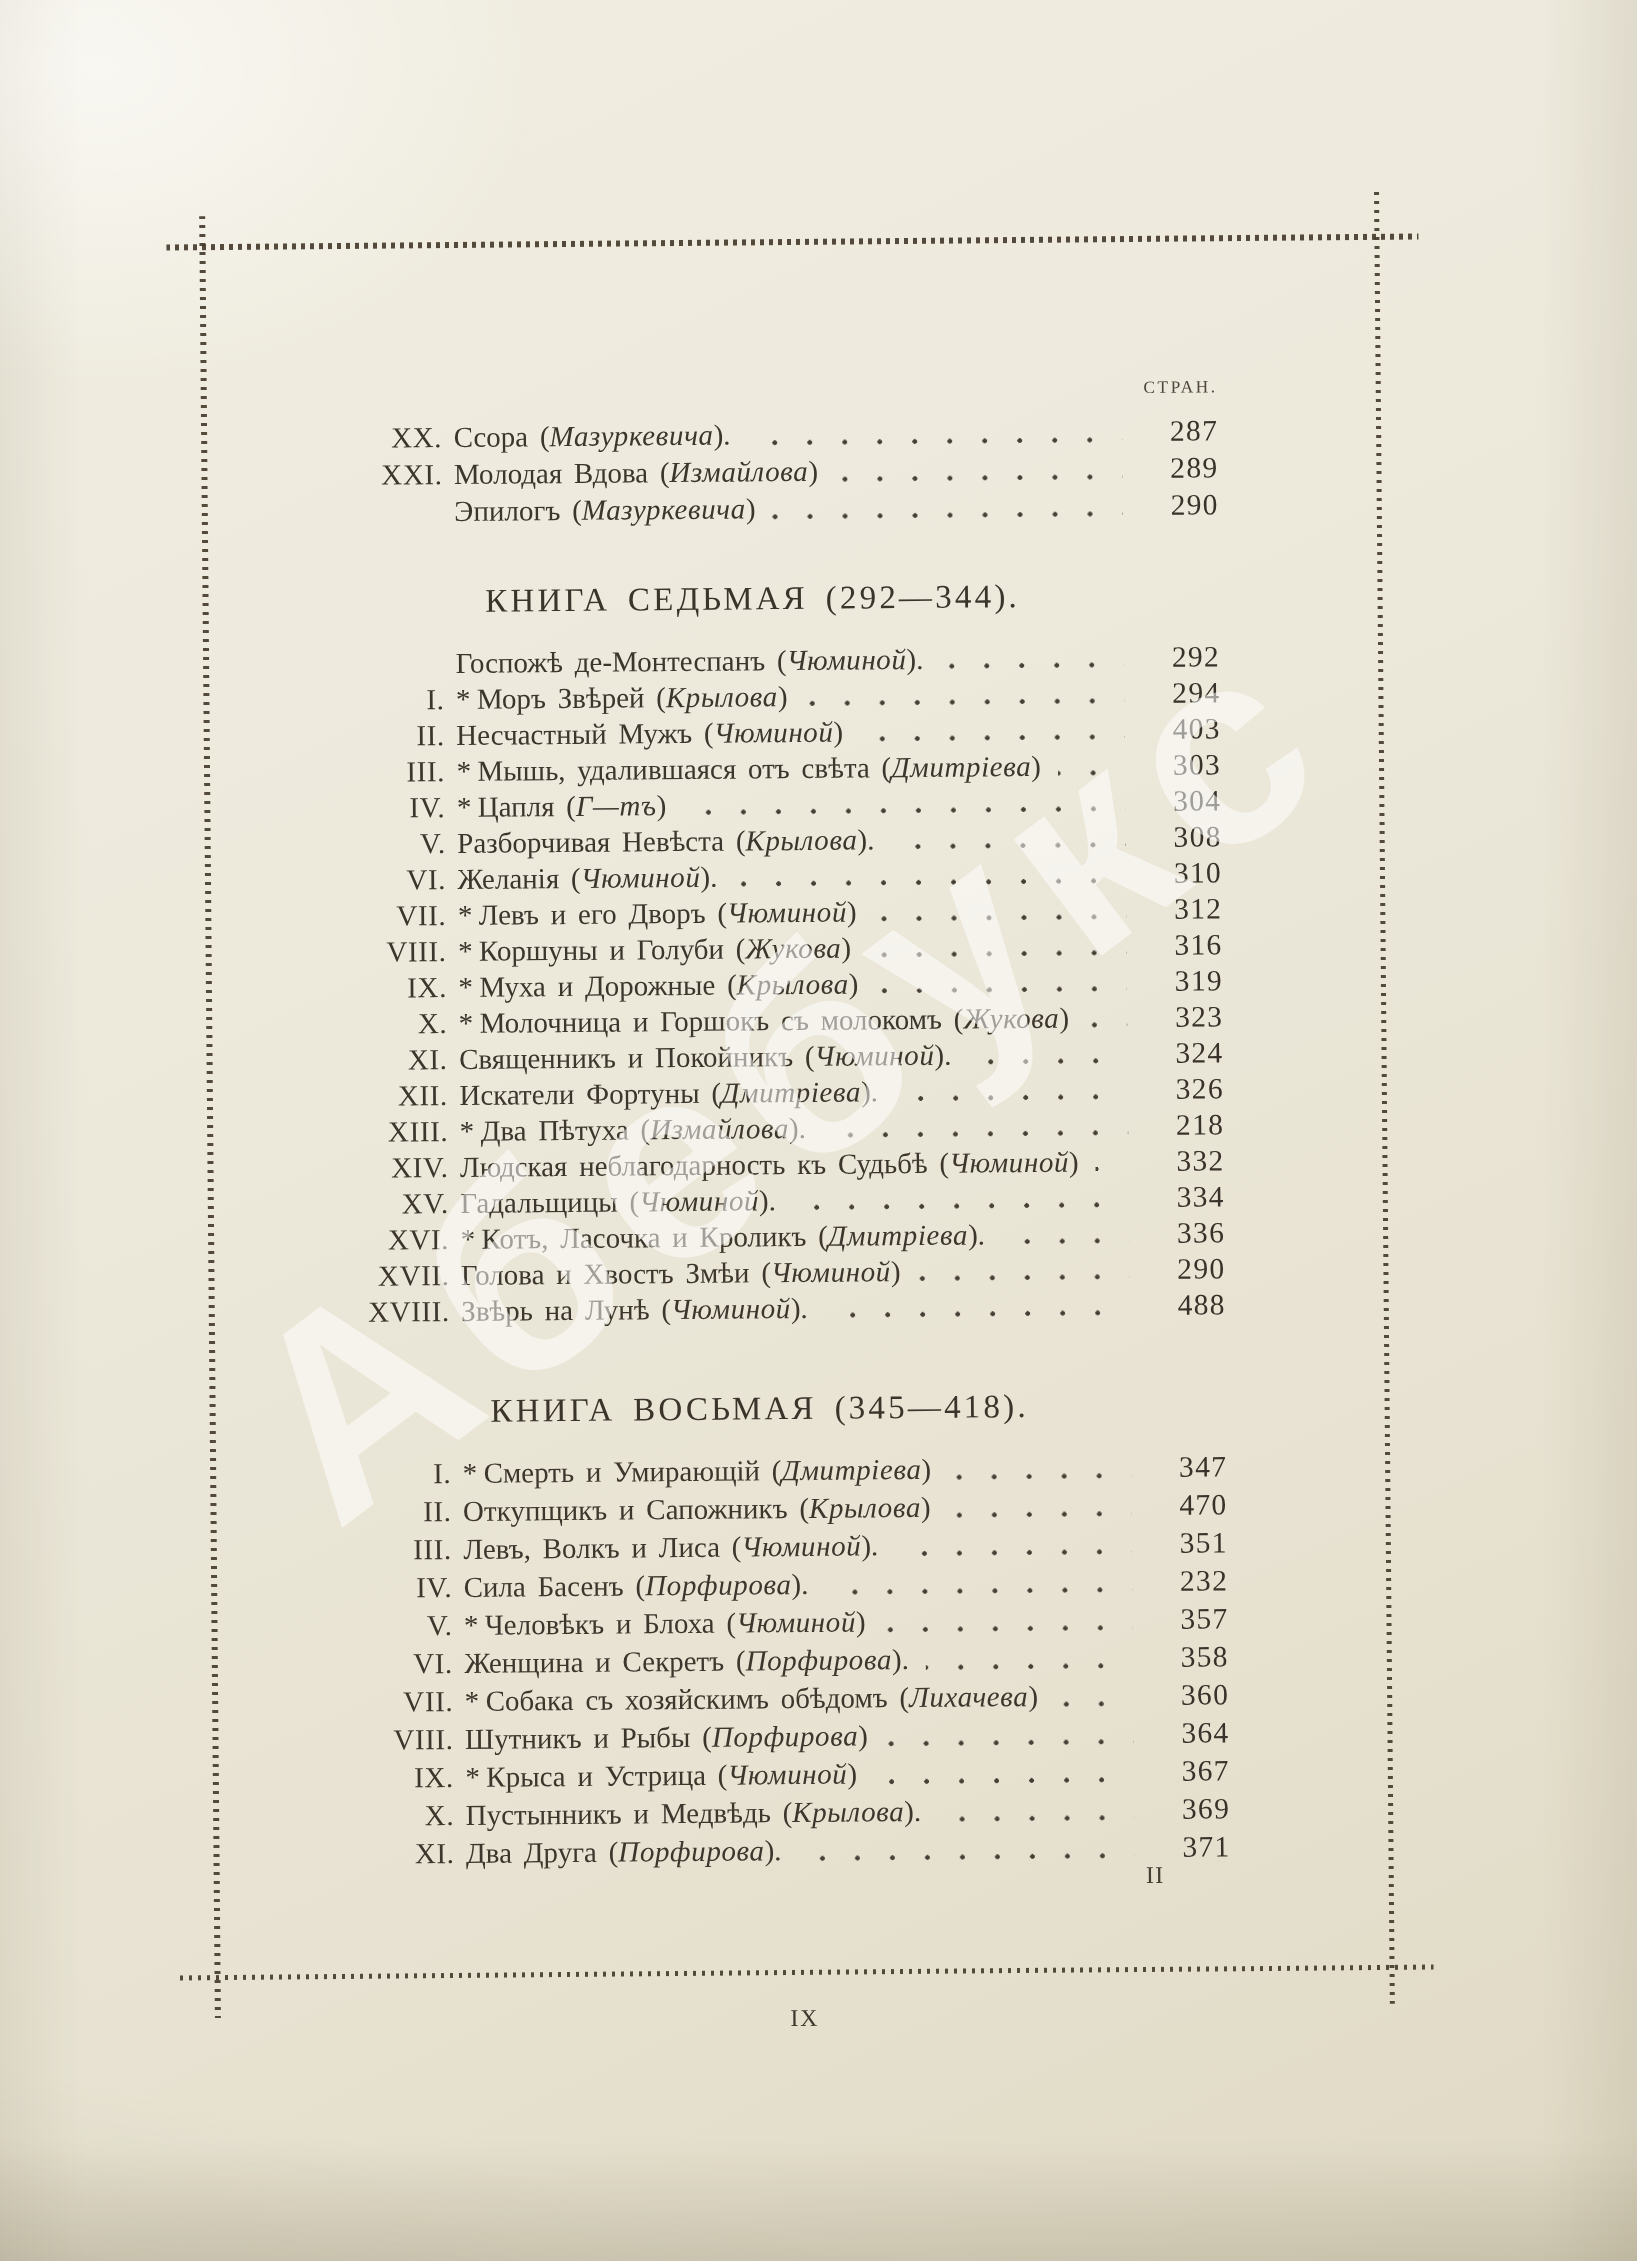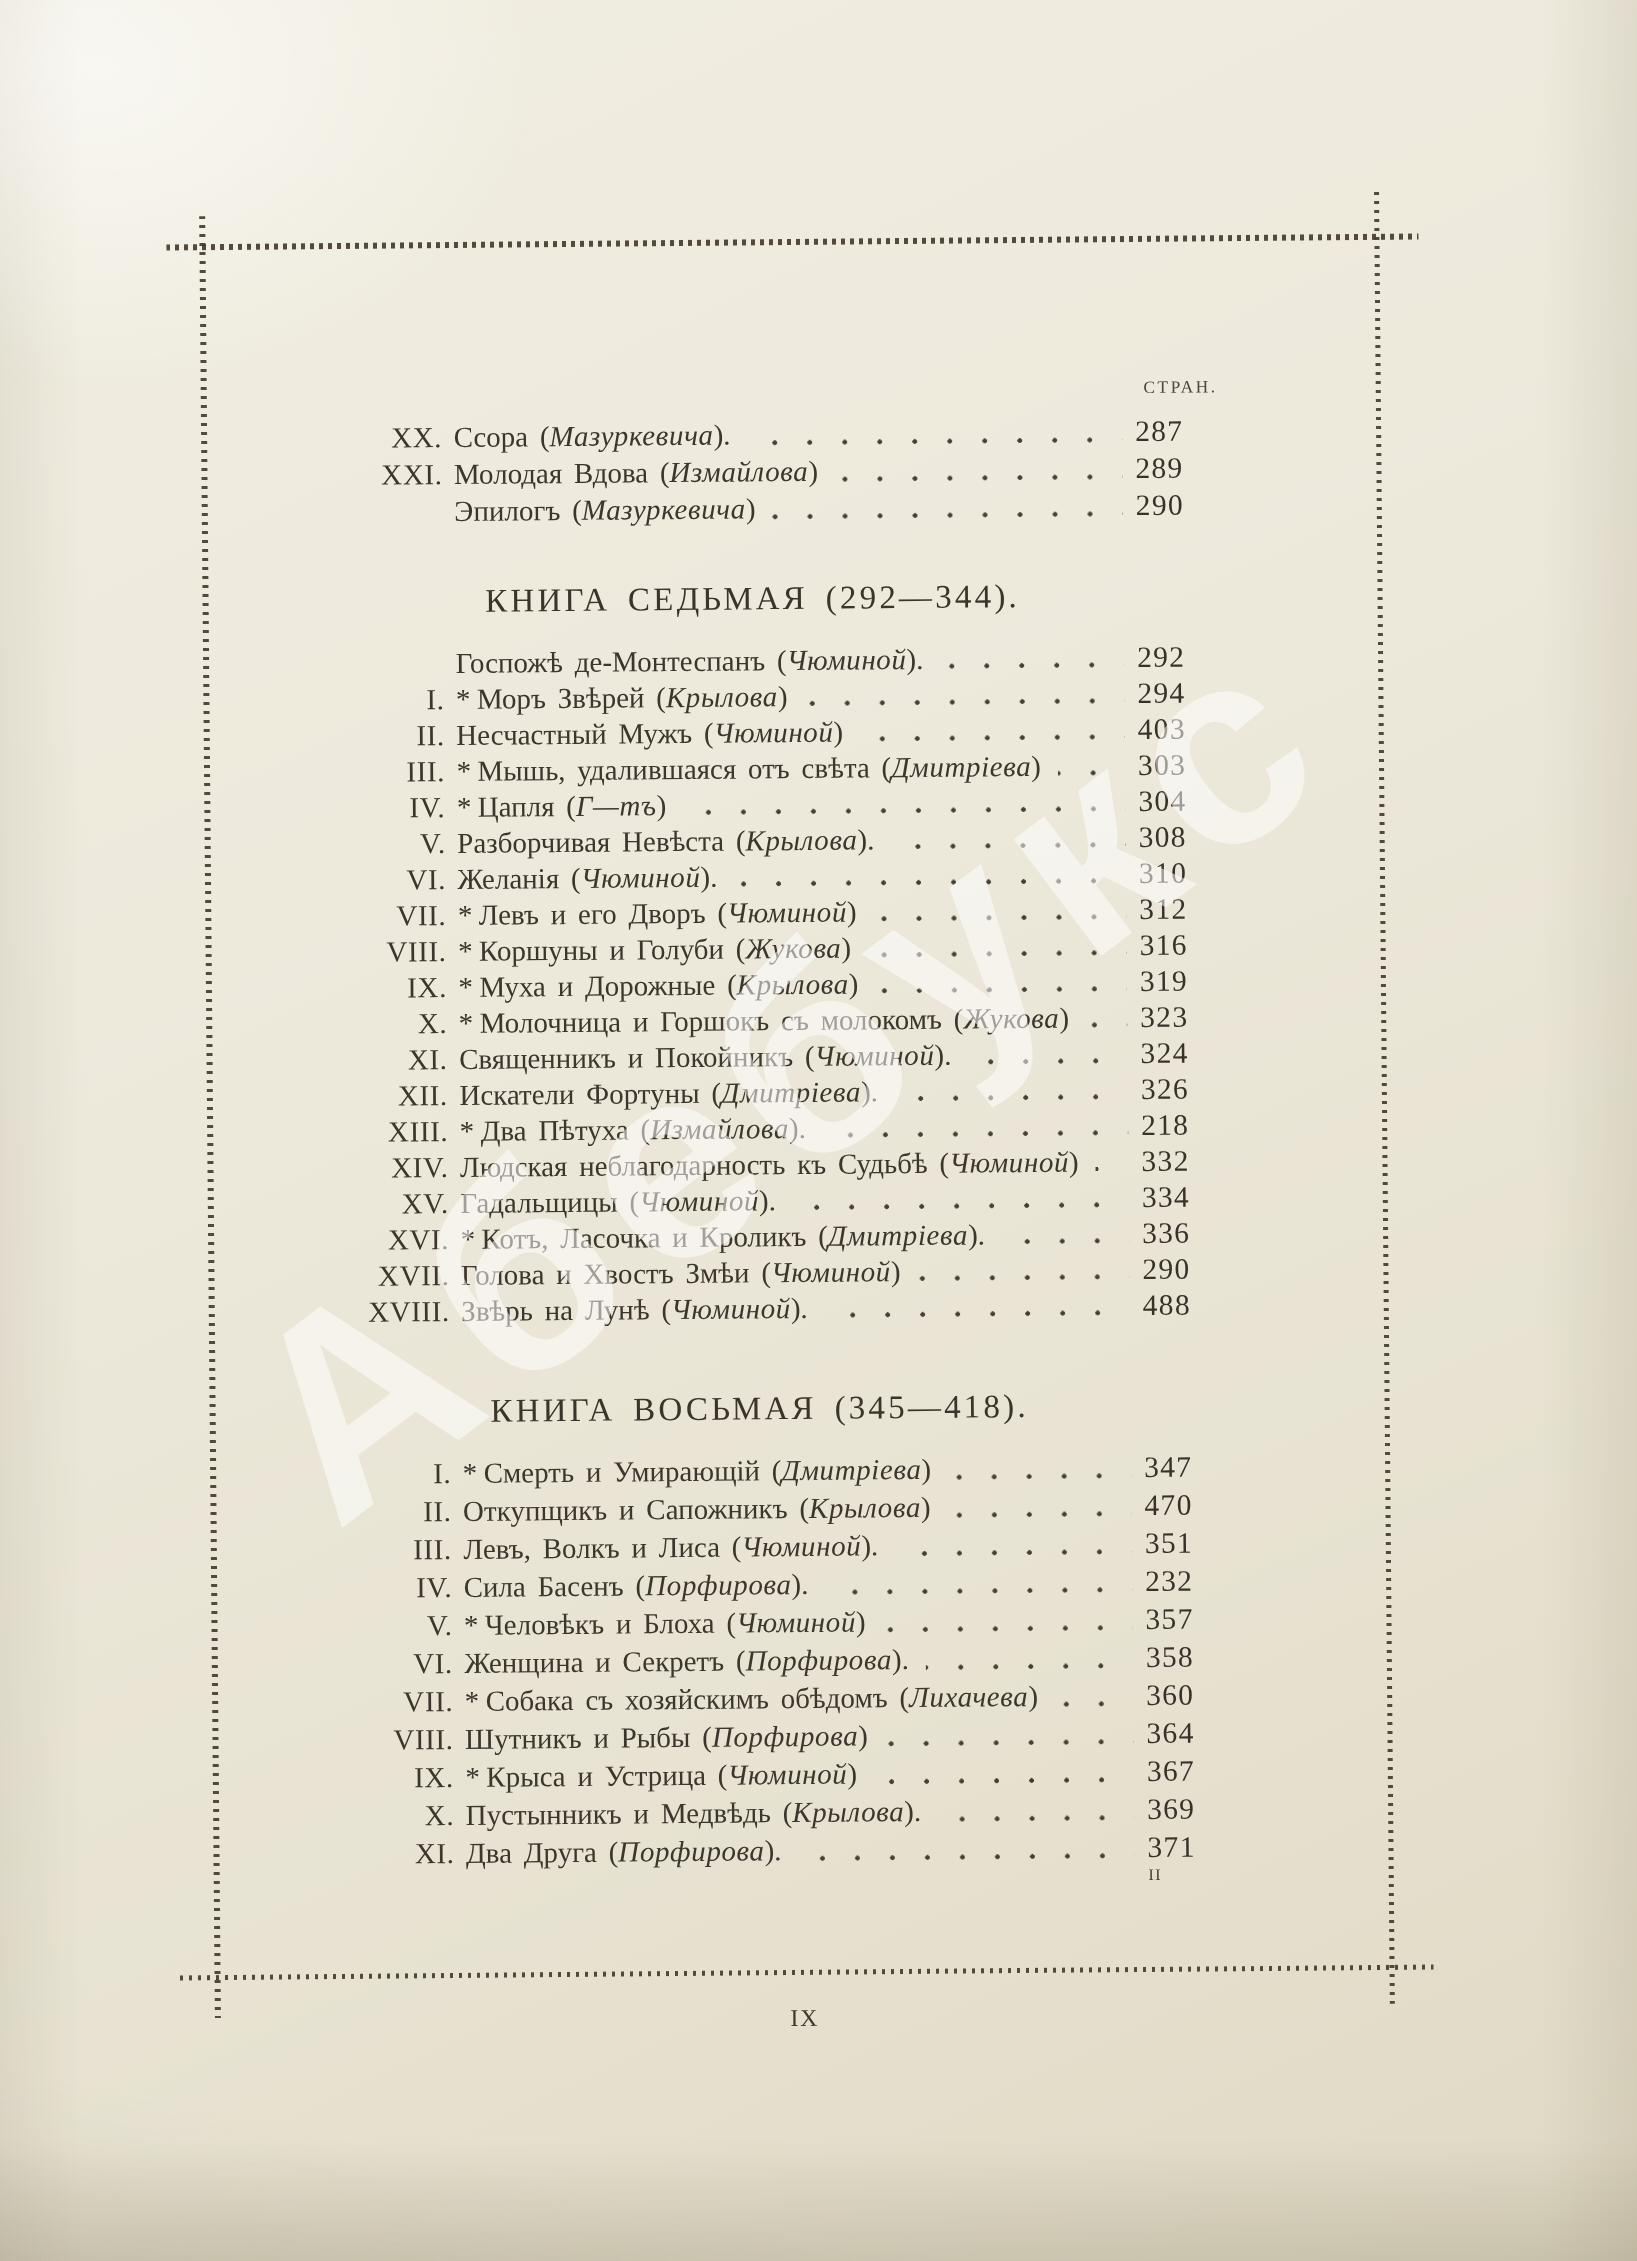--- a/index.html
+++ b/index.html
@@ -43,28 +43,28 @@
   .num{flex:0 0 238px;text-align:right;white-space:nowrap;letter-spacing:0.6px;}
   .ttl{margin-left:11.5px;white-space:nowrap;word-spacing:4.5px;}
   .ttl .star{margin-right:6.4px;}
   .ttl em{font-style:italic;letter-spacing:0.6px;}
   .leader{
     flex:1 1 auto;align-self:flex-end;height:5.1px;margin:0 13px 8.3px 16.7px;
     background-image:radial-gradient(circle at 2.6px 2.6px, rgba(52,45,36,.9) 2.1px, transparent 2.5px);
     background-size:35px 5.1px;background-repeat:repeat-x;background-position:right center;
     min-width:26px;
   }
-  .pageno{flex:0 0 83px;text-align:left;font-size:29.5px;letter-spacing:1.3px;color:#38322a;}
+  .pageno{flex:0 0 83px;text-align:right;font-size:29.5px;letter-spacing:1.3px;color:#38322a;}
   .heading{
     text-align:center;font-size:33px;line-height:40px;letter-spacing:3.2px;
     transform:translateX(-40px);white-space:nowrap;color:#3a342b;word-spacing:6.4px;
   }
   .heading.b7{margin-top:51px;}
   .heading.b8{margin-top:62px;}
-  .sig{position:absolute;left:897px;top:1623px;width:83px;text-align:center;font-size:16px;line-height:26px;letter-spacing:1.3px;color:#453e33;}
+  .sig{position:absolute;left:897px;top:1623px;width:83px;text-align:center;font-size:24px;line-height:26px;letter-spacing:1.3px;color:#453e33;}
   .folio{position:absolute;left:523px;top:1761px;width:128px;text-align:center;font-size:24px;line-height:31px;letter-spacing:1.9px;color:#3f382e;}
 
   .watermark{
     position:absolute;left:785px;top:1074px;
     transform:translate(-50%,-50%) rotate(-37deg);
     font-family:"Liberation Sans", sans-serif;font-weight:700;
     font-size:276px;line-height:1;letter-spacing:20.5px;white-space:nowrap;
     color:rgba(255,255,255,0.52);pointer-events:none;z-index:5;
   }
 </style>

